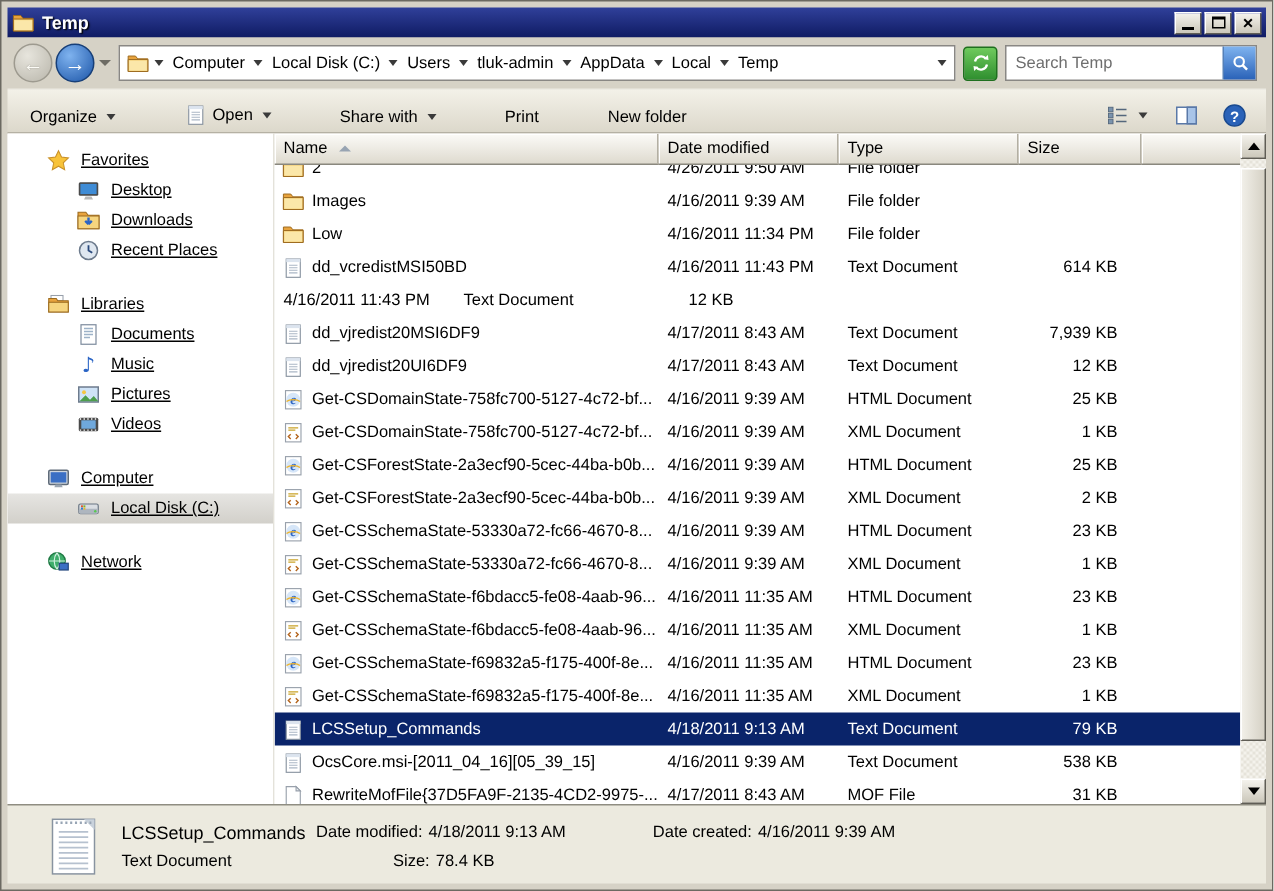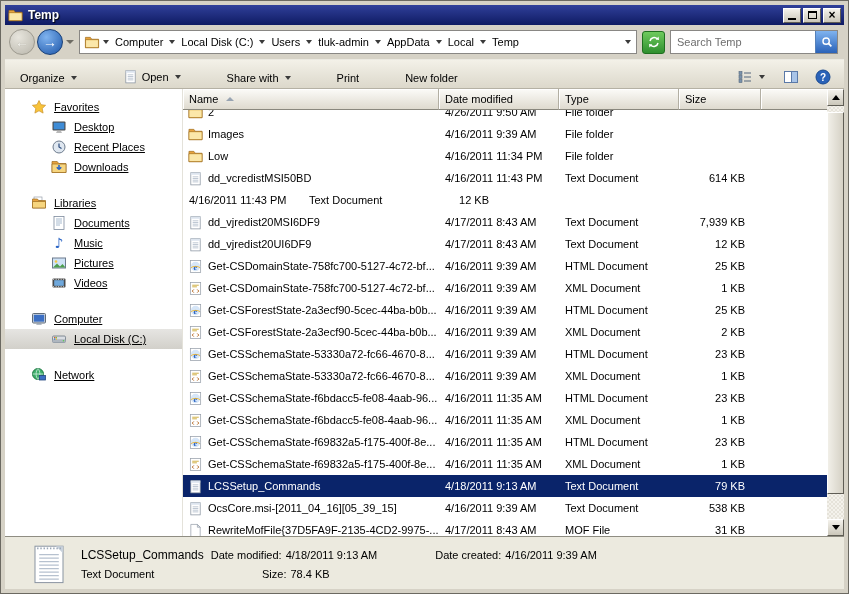--- a/index.html
+++ b/index.html
@@ -231,32 +231,32 @@
         <div class="sb-item child">
           <span class="sb-ic" style="display: inline-block;"><svg viewBox="0 0 16 16" width="100%" height="100%">
               <rect x="1.5" y="2.5" width="13" height="9" rx="1" fill="#4a4a4a"></rect>
               <rect x="2.6" y="3.6" width="10.8" height="6.8" fill="#3f8cd6"></rect>
               <path d="M6 12h4l1 2H5z" fill="#b9b9b9"></path>
             </svg></span>
           <span>Desktop</span>
         </div>
         <div class="sb-item child">
           <span class="sb-ic" style="display: inline-block;"><svg viewBox="0 0 16 16" width="100%" height="100%">
-              <circle cx="8" cy="8" r="6" fill="#dfe7f0" stroke="#6d7b8d"></circle>
-              <path d="M8 4.5V8l2.5 1.5" stroke="#2a4a7d" stroke-width="1.2" fill="none"></path>
-            </svg></span>
-          <span>Recent Places</span>
-        </div>
-        <div class="sb-item child">
-          <span class="sb-ic" style="display: inline-block;"><svg viewBox="0 0 16 16" width="100%" height="100%">
               <path d="M1 2.5h5.2l1.6 2H15v9H1z" fill="#E8A33D" stroke="#9C6B1F" stroke-width=".7"></path>
               <path d="M1 5h14v8.5H1z" fill="#F6D57F" stroke="#9C6B1F" stroke-width=".7"></path>
               <path d="M8 6v4.5M8 10.5L5.8 8.3M8 10.5l2.2-2.2" stroke="#2a64c5" stroke-width="1.6" fill="none"></path>
             </svg></span>
           <span>Downloads</span>
+        </div>
+        <div class="sb-item child">
+          <span class="sb-ic" style="display: inline-block;"><svg viewBox="0 0 16 16" width="100%" height="100%">
+              <circle cx="8" cy="8" r="6" fill="#dfe7f0" stroke="#6d7b8d"></circle>
+              <path d="M8 4.5V8l2.5 1.5" stroke="#2a4a7d" stroke-width="1.2" fill="none"></path>
+            </svg></span>
+          <span>Recent Places</span>
         </div>
         <div class="sb-item root gap">
           <span class="sb-ic" style="display: inline-block;"><svg viewBox="0 0 16 16" width="100%" height="100%">
               <rect x="3" y="2" width="8" height="3.5" fill="#fff" stroke="#98a0ab" stroke-width=".7"></rect>
               <path d="M1.5 4h5l1 1.5h7V13h-13z" fill="#E8A33D" stroke="#9C6B1F" stroke-width=".7"></path>
               <path d="M1.5 6.5h13V13h-13z" fill="#F6D57F" stroke="#9C6B1F" stroke-width=".7"></path>
             </svg></span>
           <span>Libraries</span>
         </div>
         <div class="sb-item child">

